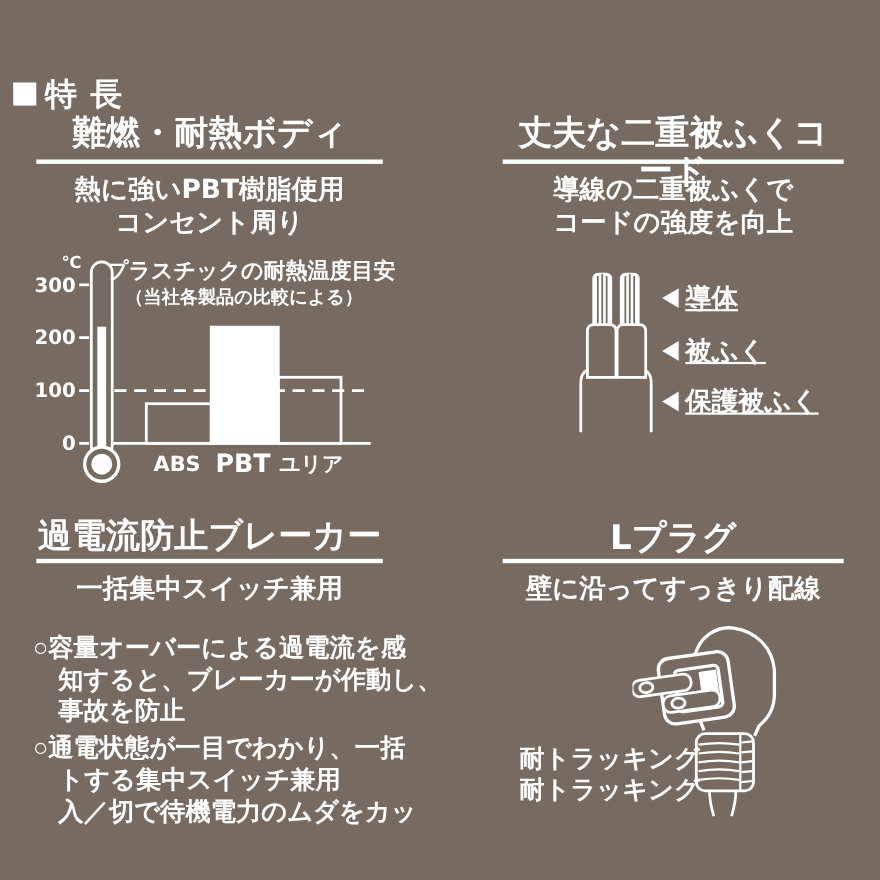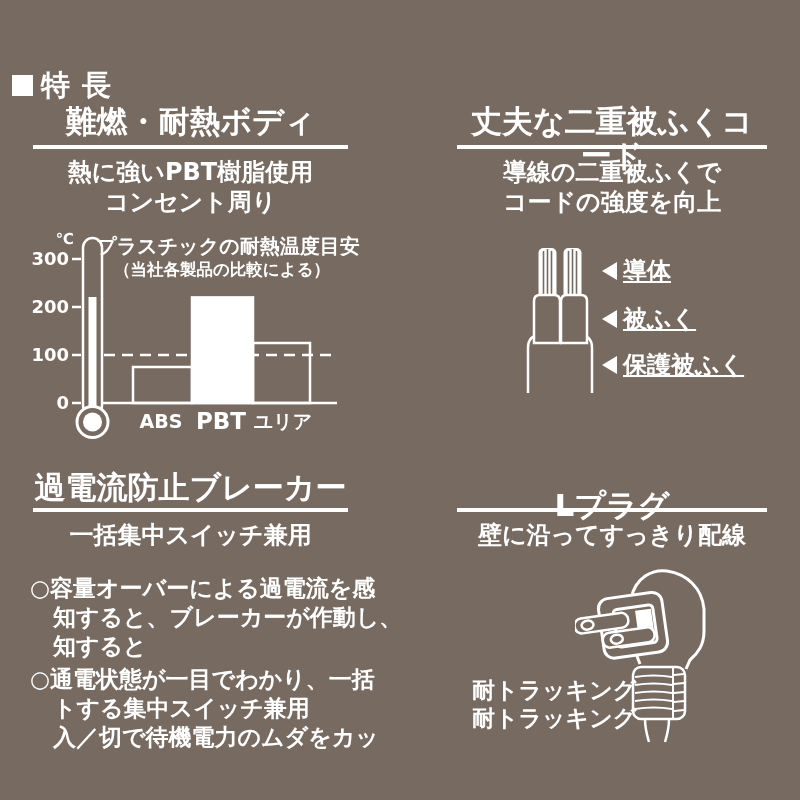--- a/index.html
+++ b/index.html
@@ -15,21 +15,21 @@
   .title-square{width:21px;height:21px;background:#ffffff;display:inline-block;}
   .title-text{font-size:29px;line-height:34px;letter-spacing:1px;}
   
   .col-left{left:33px;width:315px;}
   .col-right{left:457px;width:310px;}
   .sec-title{font-size:31px;line-height:34px;text-align:center;}
   .underline{height:4px;background:#ffffff;}
   .sec-sub{font-size:24px;line-height:30px;text-align:center;}
   
   .bullets{left:30px;top:574px;width:335px;}
-  .bullet-line{font-size:23px;line-height:29px;white-space:nowrap;}
+  .bullet-line{font-size:23px;line-height:29px;white-space:nowrap;font-family:Liberation Serif, serif;}
   .bullet-line.cont{padding-left:23px;}
   .bullet-line:not(.cont):not(:first-child){margin-top:4px;}
   
   .cord-label{display:flex;align-items:center;gap:6px;font-size:24px;line-height:26px;text-decoration:underline;}
   .tri-left{width:0;height:0;border-top:9px solid transparent;border-bottom:9px solid transparent;border-right:15px solid #ffffff;}
   
   .plug-note{font-size:23px;line-height:28px;}
   svg text{font-family:"DejaVu Sans","Liberation Sans",sans-serif;font-weight:700;fill:#ffffff;}
 </style>
 </head>
@@ -122,27 +122,27 @@
   <span class="tri-left"></span>
   <span>保護被ふく</span>
 </div>
 
 <div class="abs col-left sec-title" style="top:470px;">過電流防止ブレーカー</div>
 <div class="abs col-left underline" style="top:508px;"></div>
 <div class="abs col-left sec-sub" style="top:520px;">一括集中スイッチ兼用</div>
 <div class="abs bullets">
     <div class="bullet-line">○容量オーバーによる過電流を感</div>
     <div class="bullet-line cont">知すると、ブレーカーが作動し、</div>
-    <div class="bullet-line cont">知すると</div>
+    <div class="bullet-line cont">事故を防止</div>
     <div class="bullet-line">○通電状態が一目でわかり、一括</div>
     <div class="bullet-line cont">トする集中スイッチ兼用</div>
     <div class="bullet-line cont">入／切で待機電力のムダをカッ</div>
   </div>
 
-<div class="abs col-right sec-title" style="top:488px;">Lプラグ</div>
+<div class="abs col-right sec-title" style="top:472px;">Lプラグ</div>
 <div class="abs col-right underline" style="top:508px;"></div>
 <div class="abs col-right sec-sub" style="top:520px;">壁に沿ってすっきり配線</div>
 
 <svg class="abs" style="left:575px;top:565px;" width="200" height="230" viewBox="0 0 200 230">
 
   <path d="M 56,34 C 60,12 78,4 92,6 C 112,9 127,23 129,44 L 129,66 C 129,80 123,88 115,95 L 111,104" fill="none" stroke="#ffffff" stroke-width="3"></path>
   <path d="M 56,34 C 54,48 54,72 60,86 L 65,99" fill="none" stroke="#ffffff" stroke-width="3"></path>
 
   <g transform="rotate(-8 60 60)">
     <rect x="26" y="30" width="64" height="60" rx="10" fill="#776a61" stroke="#ffffff" stroke-width="3"></rect>

